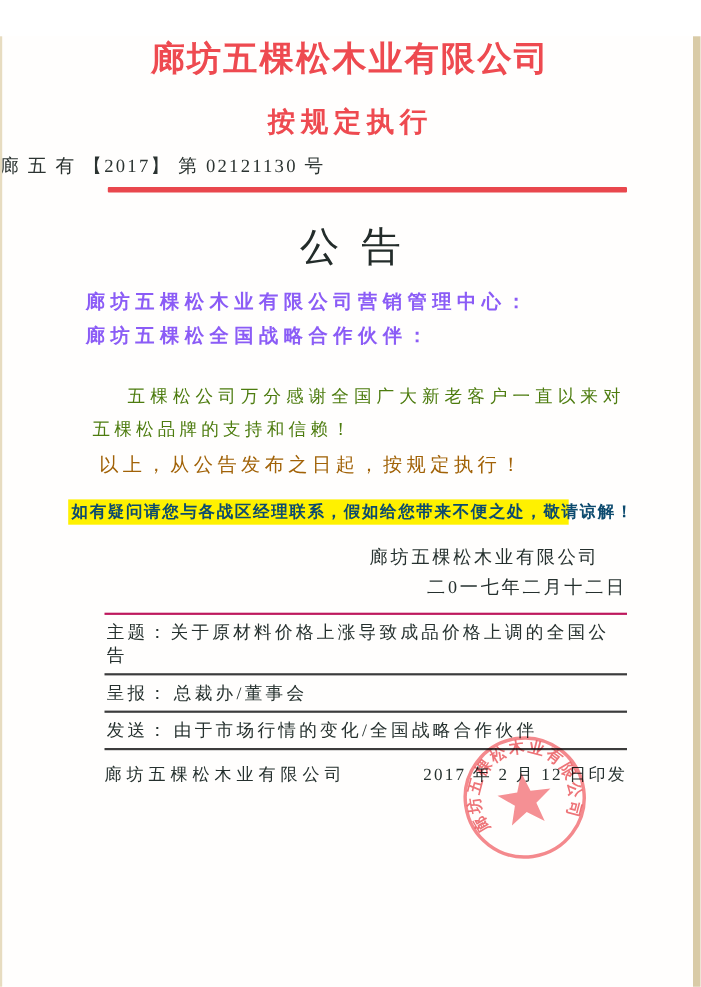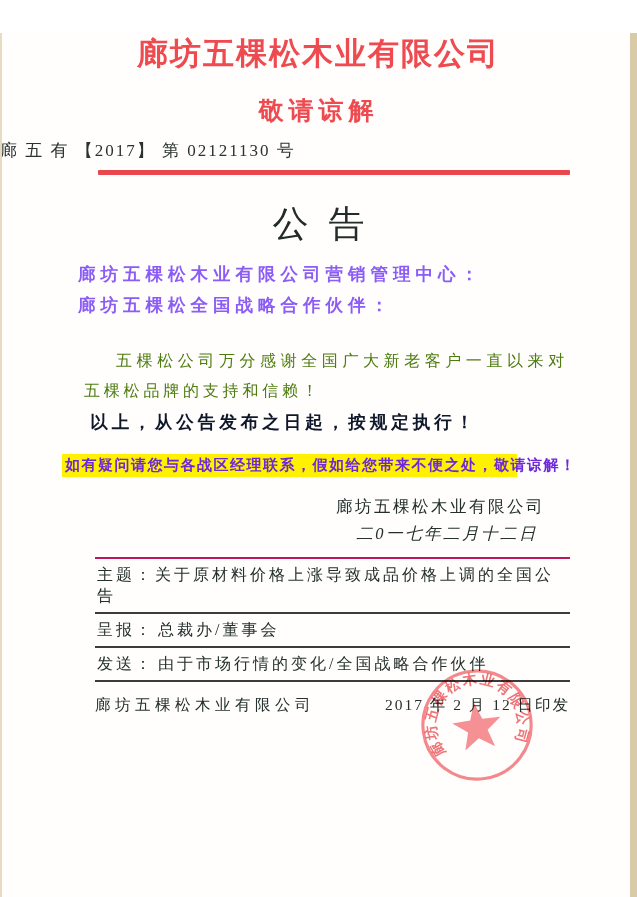--- a/index.html
+++ b/index.html
@@ -46,32 +46,32 @@
     line-height: 31px; color: #8b5cf6;
   }
   .body-text {
     margin: 25px 0 0 84px; width: 484px;
     font-size: 16px; letter-spacing: 3.8px; line-height: 29.8px;
     text-align: justify; color: #4d7c0f;
   }
   .body-text p { margin: 0; text-indent: 2em; }
   .enforce-line {
     margin: 1px 0 0 84px; width: 490px;
-    font-size: 17.5px; font-weight: 700; letter-spacing: 4px;
-    line-height: 30px; text-indent: 0.35em; color: #0f172a;
+    font-size: 17.5px; font-weight: 400; letter-spacing: 4px;
+    line-height: 30px; text-indent: 0.35em; color: #a16207;
   }
   .highlight-line {
     margin: 17px 0 0 62px; width: 455px; box-sizing: border-box;
-    background: #fff100; color: #6d28d9;
+    background: #fff100; color: #0c4a6e;
     font-size: 15px; font-weight: bold; letter-spacing: 1.5px;
     padding: 2px 3px; text-align: center; white-space: nowrap;
   }
   .signature { margin-top: 16px; line-height: 27px; font-size: 16.5px; letter-spacing: 2.5px; color: #25302e; }
   .signature .sig-company { text-align: right; padding-right: 92px; }
-  .signature .sig-date    { text-align: right; padding-right: 99px; font-style: italic; }
+  .signature .sig-date    { text-align: right; padding-right: 67px; }
 
   .info-table {
     margin: 10px 0 0 95px; width: 475px;
     border-top: 2px solid #be185d;
     font-size: 16px; letter-spacing: 3px; color: #25302e;
   }
   .info-row { padding: 6px 0 5px 2px; border-bottom: 2px solid #3c3c3c; }
   .info-row .row-value { margin-left: 1px; }
   .info-row.gap .row-value { margin-left: 4px; }
 
@@ -88,21 +88,21 @@
     mix-blend-mode: multiply;
     opacity: 0.85;
   }
 </style>
 </head>
 <body>
 
 <div class="page">
 
   <div class="company-title">廊坊五棵松木业有限公司</div>
-  <div class="doc-type">敬请谅解</div>
+  <div class="doc-type">按规定执行</div>
   <div class="doc-number">廊 五 有 【2017】 第 02121130 号</div>
   <div class="red-rule"></div>
 
   <div class="notice-title">公告</div>
 
   <div class="recipients">
     <div>廊坊五棵松木业有限公司营销管理中心：</div>
     <div>廊坊五棵松全国战略合作伙伴：</div>
   </div>
 

